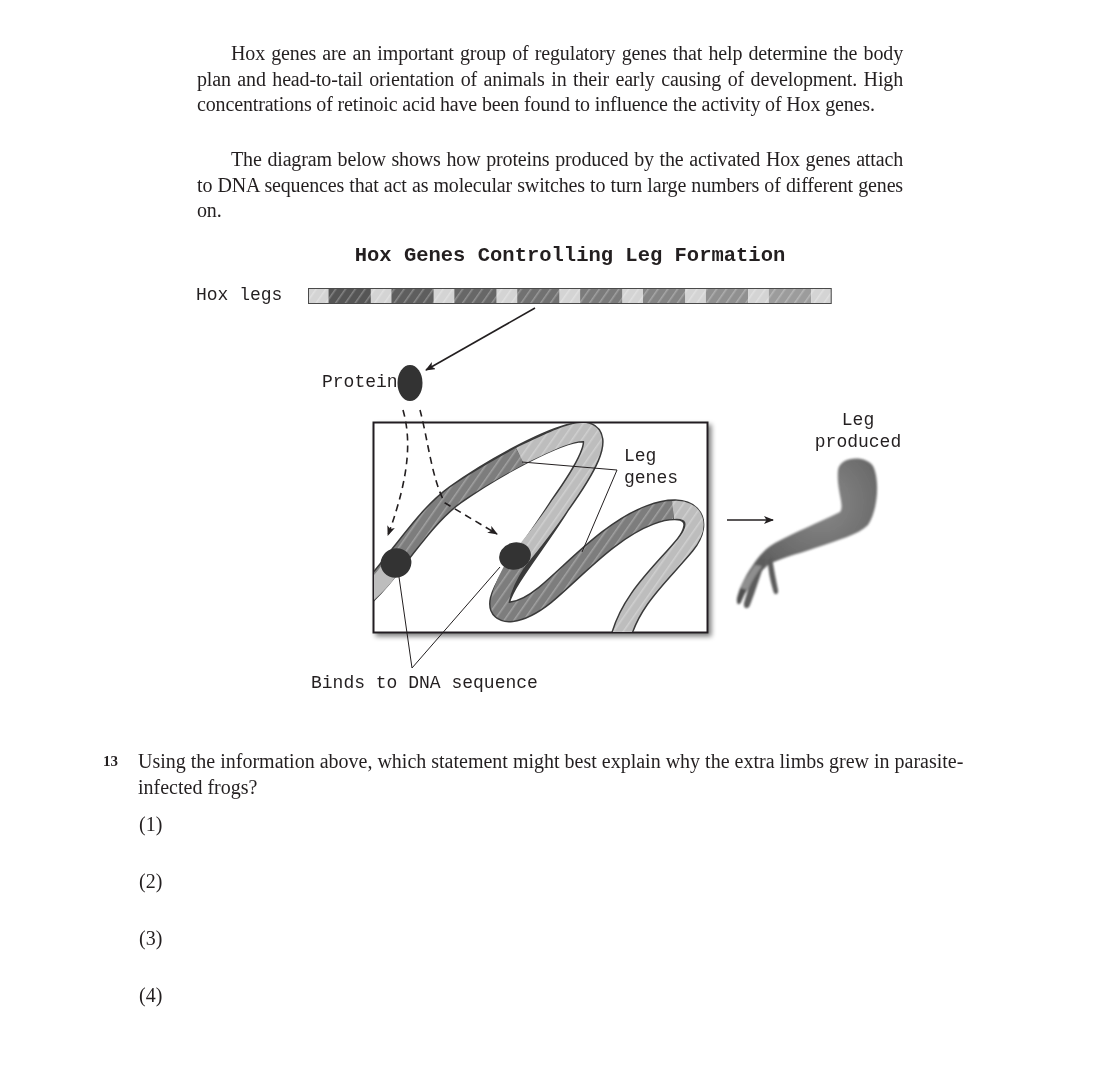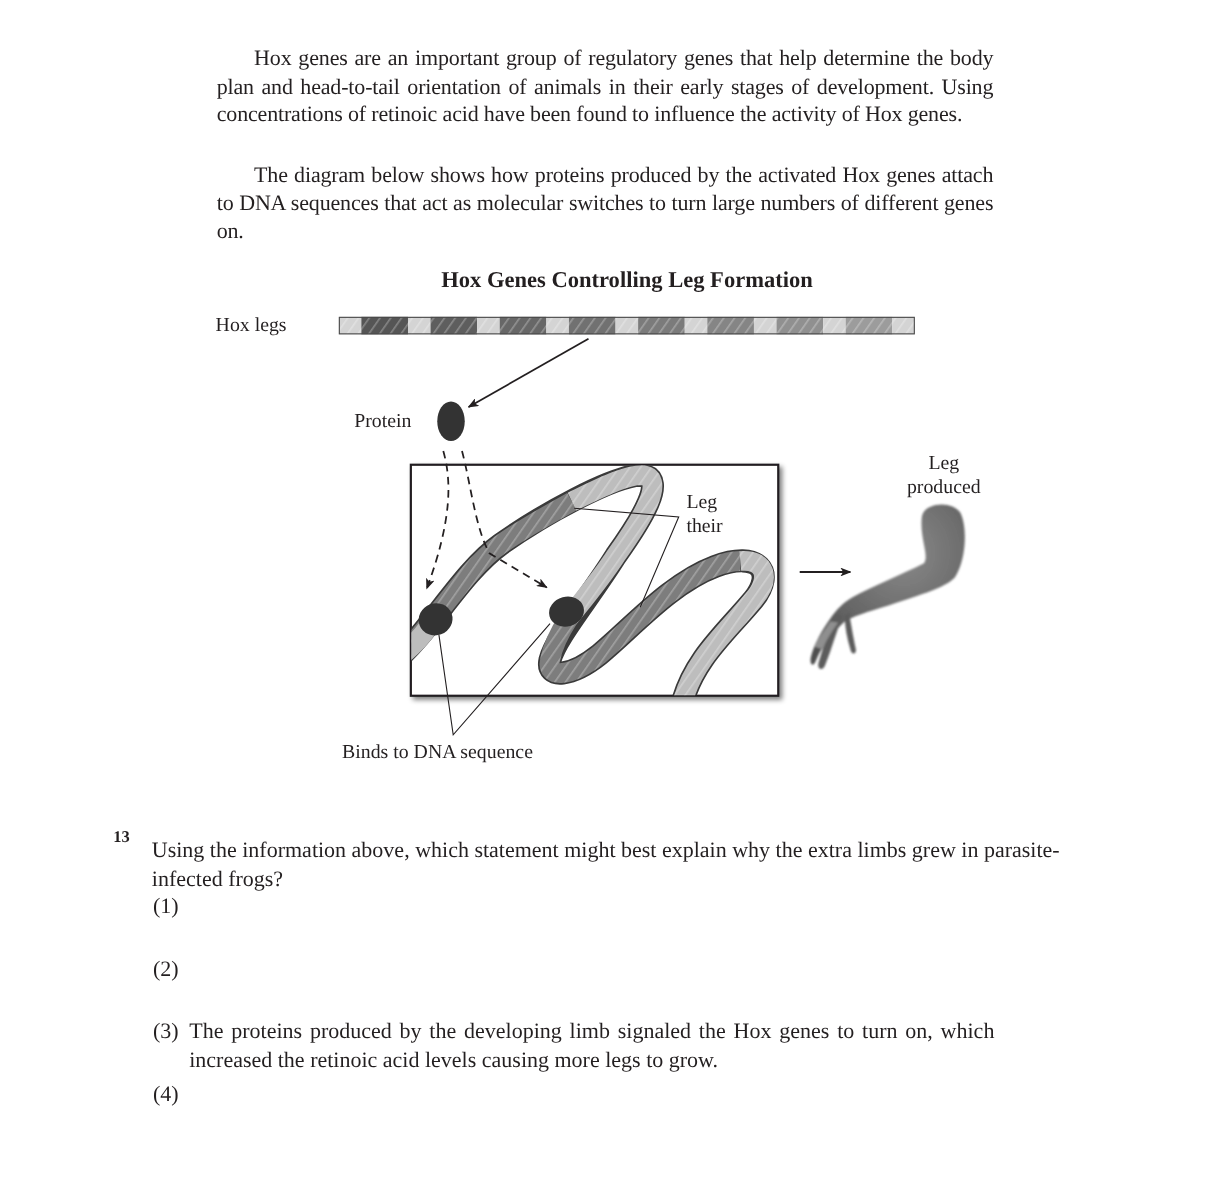--- a/index.html
+++ b/index.html
@@ -2,45 +2,45 @@
 <html><head>
 <meta charset="utf-8">
 <style>
   html, body { margin: 0; padding: 0; background: #ffffff; }
   body { width: 1102px; height: 1084px; position: relative; overflow: hidden;
          font-family: "Liberation Serif", "DejaVu Serif", serif; color: #231f20; }
   .para { position: absolute; left: 197px; width: 706px; font-size: 20px; line-height: 25.5px;
           text-align: justify; text-indent: 34px; margin: 0; letter-spacing: -0.15px; }
   #p1 { top: 41px; }
   #p2 { top: 147px; }
-  .sans { font-family: Liberation Serif, serif; }
+  .sans { font-family: Liberation Mono, monospace; }
   #diagram-title { position: absolute; left: 300px; width: 540px; top: 244px; text-align: center;
                    font-size: 20.5px; font-weight: bold; color: #231f20; }
   .dlabel { position: absolute; font-size: 18px; color: #231f20; line-height: 22px; }
   #hox-label { left: 196px; top: 284px; }
   #protein-label { left: 322px; top: 371px; }
   #leg-genes-label { left: 624px; top: 445px; }
   #leg-produced-label { left: 810px; top: 409px; width: 96px; text-align: center; }
   #binds-label { left: 311px; top: 672px; }
   #diagram-svg { position: absolute; left: 0; top: 0; }
   #question { position: absolute; left: 103px; top: 749px; width: 880px; font-size: 20px; line-height: 25.5px; }
   #q-number { position: absolute; left: 0; top: 0; font-weight: bold; font-size: 15px; }
-  #q-text { position: absolute; left: 35px; top: 12px; width: 840px; }
+  #q-text { position: absolute; left: 35px; top: 0; width: 840px; }
   .option { position: absolute; left: 36px; width: 732px; padding-left: 33px; font-size: 20px;
             line-height: 25.5px; text-align: justify; }
   .option .num { position: absolute; left: 0; top: 0; }
   #opt1 { top: 63px; }
   #opt2 { top: 120px; }
   #opt3 { top: 177px; }
   #opt4 { top: 234px; }
 </style>
 </head>
 <body>
 
-<p class="para" id="p1">Hox genes are an important group of regulatory genes that help determine the body plan and head-to-tail orientation of animals in their early stages of development.  Using concentrations of retinoic acid have been found to influence the activity of Hox genes.</p>
+<p class="para" id="p1">Hox genes are an important group of regulatory genes that help determine the body plan and head-to-tail orientation of animals in their early causing of development.  High concentrations of retinoic acid have been found to influence the activity of Hox genes.</p>
 <p class="para" id="p2">The diagram below shows how proteins produced by the activated Hox genes attach to DNA sequences that act as molecular switches to turn large numbers of different genes on.</p>
 
 <div id="diagram-title" class="sans">Hox Genes Controlling Leg Formation</div>
 
 <svg id="diagram-svg" width="1102" height="720" viewBox="0 0 1102 720">
   <defs>
     <pattern id="hatch" width="8" height="8" patternUnits="userSpaceOnUse" patternTransform="rotate(35)">
       <line x1="0" y1="0" x2="0" y2="8" stroke="#ffffff" stroke-opacity="0.28" stroke-width="3"></line>
     </pattern>
     <marker id="arrowhead" markerWidth="10" markerHeight="8" refX="9" refY="4" orient="auto" markerUnits="userSpaceOnUse">
@@ -151,37 +151,36 @@
     <path d="M766,560 C760,575 756,590 750,605 C748,610 743,609 744,603 C748,590 752,575 760,558 Z" fill="#5c5c5c"></path>
     <path d="M772,557 C774,570 776,580 778,590 C779,595 774,596 773,590 C770,580 768,570 768,560 Z" fill="#5c5c5c"></path>
     <path d="M755,565 C748,575 743,582 740,588 L748,590 C752,580 758,572 762,566 Z" fill="#8f8f8f"></path>
   </g>
 </svg>
 
 <div class="dlabel sans" id="hox-label">Hox legs</div>
 <div class="dlabel sans" id="protein-label">Protein</div>
 <div class="dlabel sans" id="leg-genes-label">
   <div>Leg</div>
-  <div>their</div>
+  <div>genes</div>
 </div>
 <div class="dlabel sans" id="leg-produced-label">
   <div>Leg</div>
   <div>produced</div>
 </div>
 <div class="dlabel sans" id="binds-label">Binds to DNA sequence</div>
 
 <div id="question">
   <div id="q-number">13</div>
   <div id="q-text">Using the information above, which statement might best explain why the extra limbs grew in parasite-infected frogs?</div>
   <div class="option" id="opt1">
     <span class="num">(1)</span>
   </div>
   <div class="option" id="opt2">
     <span class="num">(2)</span>
   </div>
   <div class="option" id="opt3">
     <span class="num">(3)</span>
-    <span>The proteins produced by the developing limb signaled the Hox genes to turn on, which increased the retinoic acid levels causing more legs to grow.</span>
   </div>
   <div class="option" id="opt4">
     <span class="num">(4)</span>
   </div>
 </div>
 
 </body></html>

